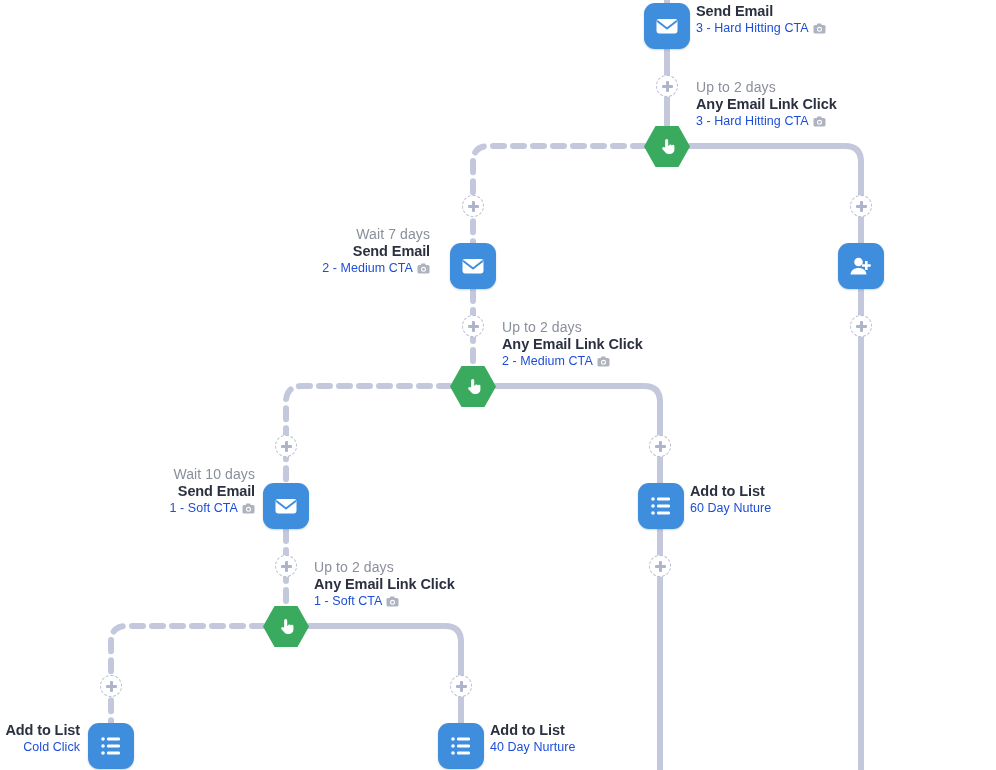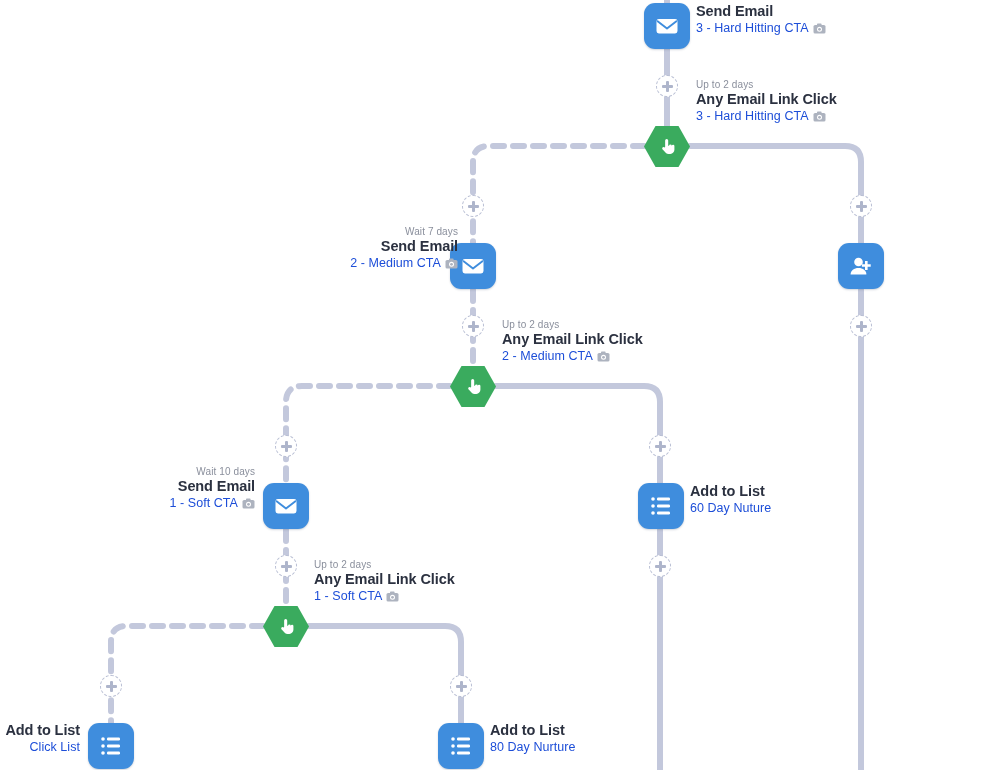--- a/index.html
+++ b/index.html
@@ -79,21 +79,21 @@
   .adder .plus::after  { left: 0;   top: 4px; width: 11px; height: 3px; }
 
   
   .label {
     position: absolute;
     line-height: 1.22;
     white-space: nowrap;
   }
   .label.right { text-align: right; }
   .lab-wait {
-    font-size: 10px;
+    font-size: 14px;
     color: #8a8f9c;
     letter-spacing: 0.1px;
   }
   .lab-title {
     font-size: 14.5px;
     font-weight: bold;
     color: #2b3140;
     letter-spacing: -0.1px;
   }
   .lab-sub {
@@ -215,21 +215,21 @@
       <path d="M19.6 10.2 h3.1 v2.6 h-3.1 v3.1 h-2.6 v-3.1 h-3.1 v-2.6 h3.1 V7.1 h2.6 z" fill="#ffffff"></path>
     </svg>
   </div>
 
   <div class="node" style="left:450px; top:243px;">
     <svg width="26" height="26" viewBox="0 0 26 26">
       <rect x="2.5" y="6" width="21" height="14.5" rx="2.4" fill="#ffffff"></rect>
       <path d="M3.6 8.2 L13 15.4 L22.4 8.2" fill="none" stroke="#3f8ddd" stroke-width="1.9" stroke-linecap="round" stroke-linejoin="round"></path>
     </svg>
   </div>
-  <div class="label right" style="left:196px; top:226px; width:262px;">
+  <div class="label right" style="left:168px; top:226px; width:262px;">
     <div class="lab-wait">Wait 7 days</div>
     <div class="lab-title">Send Email</div>
     <div class="lab-sub"><span>2 - Medium CTA</span><svg class="cam" width="13" height="11" viewBox="0 0 13 11">
           <rect x="0.5" y="2" width="12" height="8.5" rx="1.6" fill="#adb3bf"></rect>
           <rect x="4" y="0.4" width="4.6" height="2.4" rx="0.8" fill="#adb3bf"></rect>
           <circle cx="6.5" cy="6.3" r="2.5" fill="#ffffff"></circle>
           <circle cx="6.5" cy="6.3" r="1.4" fill="#adb3bf"></circle>
         </svg></div>
   </div>
 
@@ -304,31 +304,31 @@
       <rect x="8" y="3.6" width="13" height="2.8" rx="1.2" fill="#ffffff"></rect>
       <rect x="8" y="10.6" width="13" height="2.8" rx="1.2" fill="#ffffff"></rect>
       <rect x="8" y="17.6" width="13" height="2.8" rx="1.2" fill="#ffffff"></rect>
       <circle cx="4" cy="5" r="1.8" fill="#ffffff"></circle>
       <circle cx="4" cy="12" r="1.8" fill="#ffffff"></circle>
       <circle cx="4" cy="19" r="1.8" fill="#ffffff"></circle>
     </svg>
   </div>
   <div class="label right" style="left:0px; top:722px; width:80px;">
     <div class="lab-title">Add to List</div>
-    <div class="lab-sub">Click List</div>
+    <div class="lab-sub">Cold Click</div>
   </div>
 
   <div class="node" style="left:438px; top:723px;">
     <svg width="24" height="24" viewBox="0 0 24 24">
       <rect x="8" y="3.6" width="13" height="2.8" rx="1.2" fill="#ffffff"></rect>
       <rect x="8" y="10.6" width="13" height="2.8" rx="1.2" fill="#ffffff"></rect>
       <rect x="8" y="17.6" width="13" height="2.8" rx="1.2" fill="#ffffff"></rect>
       <circle cx="4" cy="5" r="1.8" fill="#ffffff"></circle>
       <circle cx="4" cy="12" r="1.8" fill="#ffffff"></circle>
       <circle cx="4" cy="19" r="1.8" fill="#ffffff"></circle>
     </svg>
   </div>
   <div class="label" style="left:490px; top:722px;">
     <div class="lab-title">Add to List</div>
-    <div class="lab-sub">80 Day Nurture</div>
+    <div class="lab-sub">40 Day Nurture</div>
   </div>
 
 </div>
 
 </body></html>

